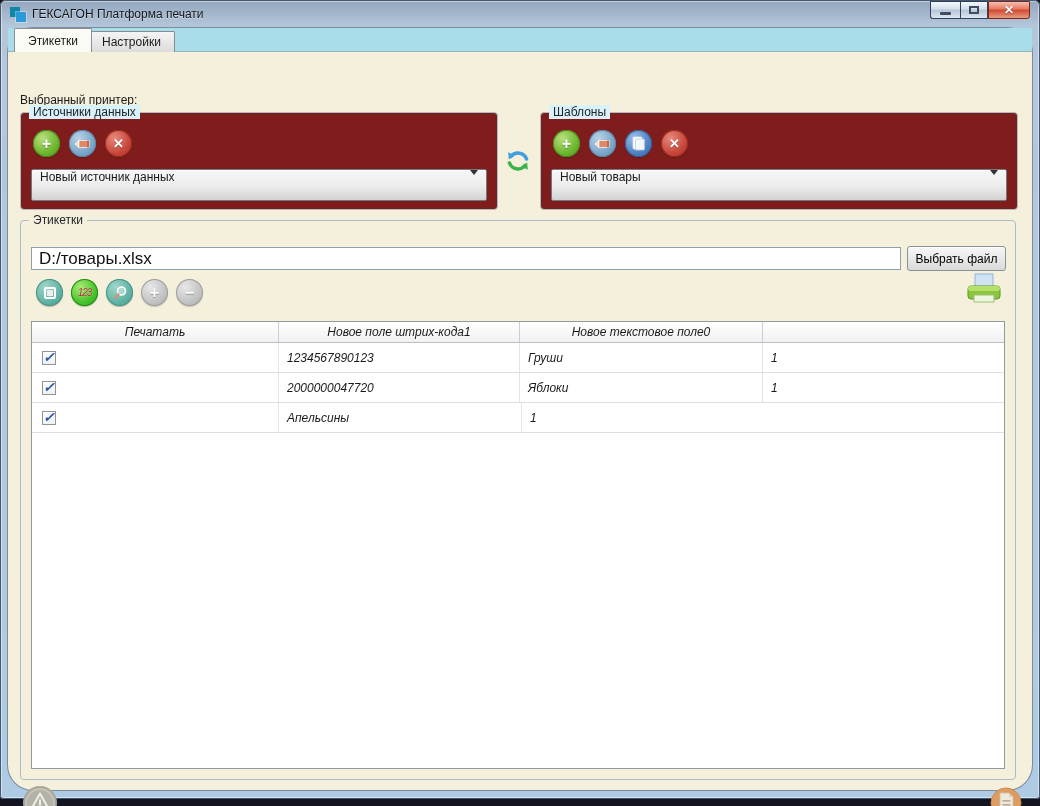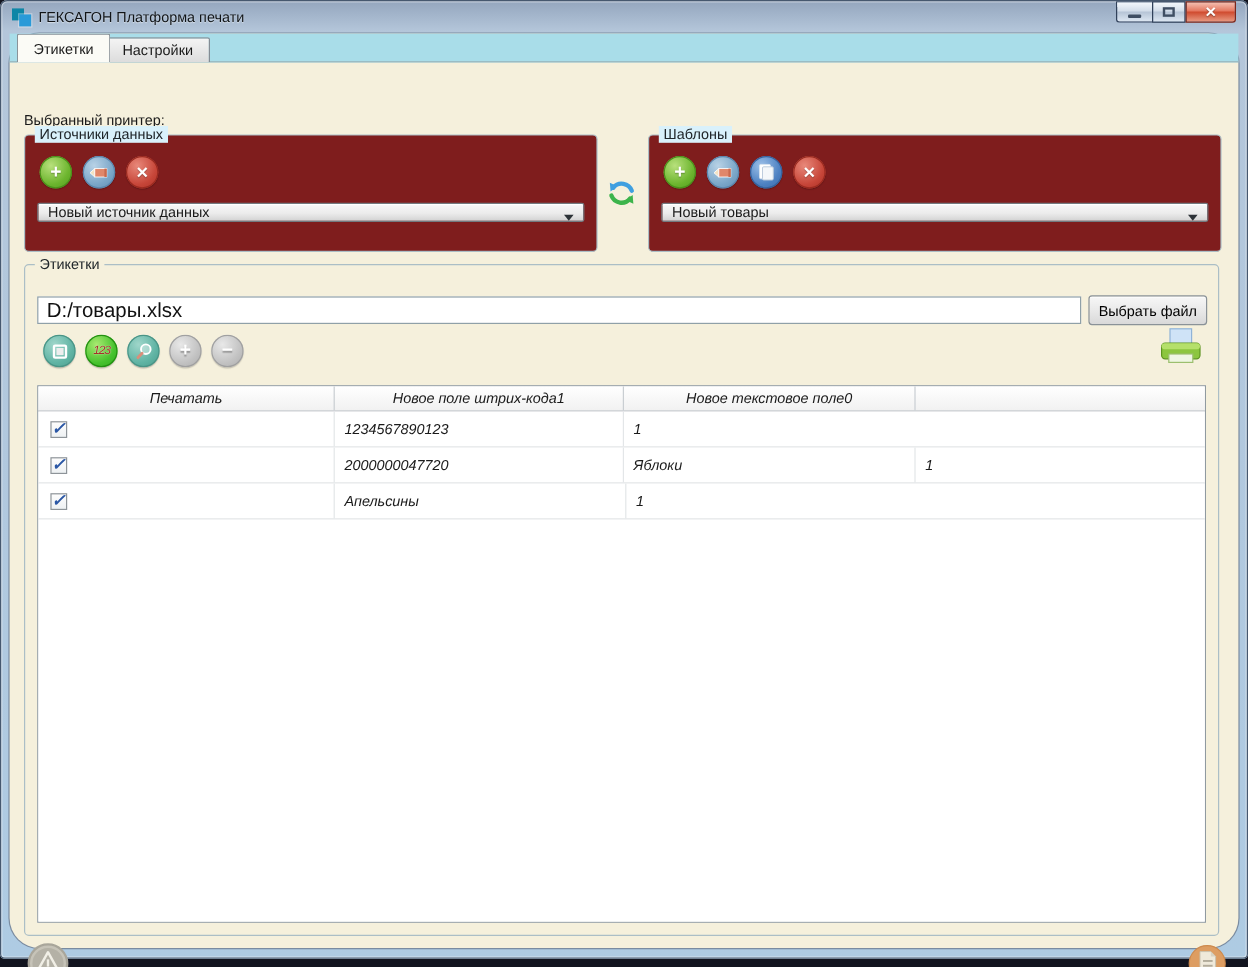--- a/index.html
+++ b/index.html
@@ -65,22 +65,22 @@
   .cb-blue  { background:radial-gradient(circle at 35% 30%, #9cc0e8, #4d81c2 60%, #3868a6); box-shadow:inset 0 0 0 1px #35619c, 0 1px 1px rgba(0,0,0,.25); }
   .cb-teal  { background:radial-gradient(circle at 35% 30%, #9fd6ca, #5fb3a3 60%, #4a9c8c); box-shadow:inset 0 0 0 1px #4a9486, 0 1px 1px rgba(0,0,0,.25); }
   .cb-brightgreen { background:radial-gradient(circle at 35% 30%, #a8ea70, #46c22e 60%, #2fa81c); box-shadow:inset 0 0 0 1px #238f12, 0 1px 1px rgba(0,0,0,.25); }
   .cb-gray  { background:radial-gradient(circle at 35% 30%, #e8e8e8, #c2c2c2 60%, #ababab); box-shadow:inset 0 0 0 1px #a0a0a0, 0 1px 1px rgba(0,0,0,.2); }
   .cb-glyph { color:#fff; font-weight:bold; font-size:16px; line-height:1; text-shadow:0 1px 1px rgba(0,0,0,.3); }
   .num123 { color:#a33226; font-weight:normal; font-style:italic; font-size:10px; letter-spacing:-1px; text-shadow:0 0 1px #fff;text-align:center; }
   .sq-icon { width:12px; height:12px; border:2px solid #fff; border-radius:2px; display:flex; align-items:center; justify-content:center; }
   .sq-icon .inner { width:6px; height:6px; background:#eee; }
 
   
-  .combobox { position:absolute; left:10px; right:10px; height:16px; border:1px solid #737a80; border-radius:2px;
-    background:linear-gradient(#f7f7f7, #ececec 55%, #d3d3d3); display:flex; align-items:flex-end;
+  .combobox { position:absolute; left:10px; right:10px; height:32px; border:1px solid #737a80; border-radius:2px;
+    background:linear-gradient(#f7f7f7, #ececec 55%, #d3d3d3); display:flex; align-items:flex-start;
     padding:0 8px; cursor:pointer; box-shadow:inset 0 1px 0 #fff; }
   .combobox .cb-text { flex:1; font-size:12px; }
   .combo-arrow { width:0; height:0; border-left:4px solid transparent; border-right:4px solid transparent;
     border-top:5px solid #2d3338; }
 
   
   .sync-wrap { position:absolute; left:497px; top:64px; width:26px; height:26px; cursor:pointer; }
 
   
   .file-input { position:absolute; left:10px; top:26px; width:870px; height:23px; border:1px solid #8fa0a8;
@@ -246,20 +246,21 @@
             <div class="dg-hcell c0">Печатать</div>
             <div class="dg-hcell c1">Новое поле штрих-кода1</div>
             <div class="dg-hcell c2">Новое текстовое поле0</div>
           </div>
 
           <div class="dg-row">
             <div class="dg-cell c0">
                 <span class="checkbox checked"></span>
               </div>
             <div class="dg-cell c1">1234567890123</div>
+            <div class="dg-cell c2">Груши</div>
             <div class="dg-cell c3">1</div>
           </div>
           <div class="dg-row">
             <div class="dg-cell c0">
                 <span class="checkbox checked"></span>
               </div>
             <div class="dg-cell c1">2000000047720</div>
             <div class="dg-cell c2">Яблоки</div>
             <div class="dg-cell c3">1</div>
           </div>

